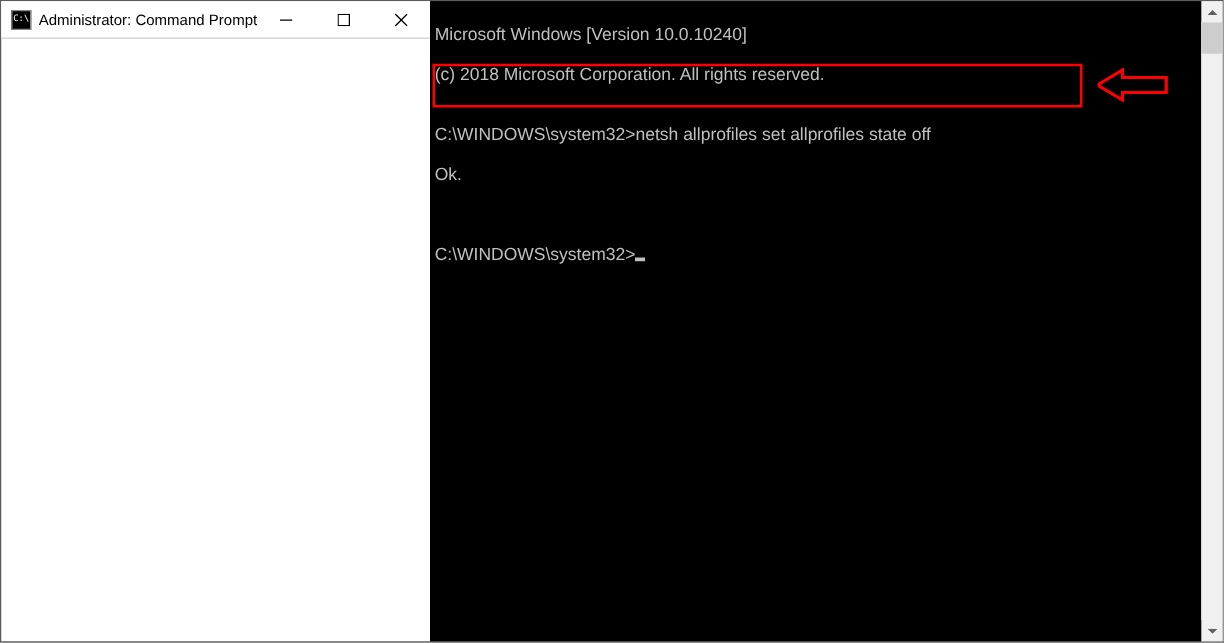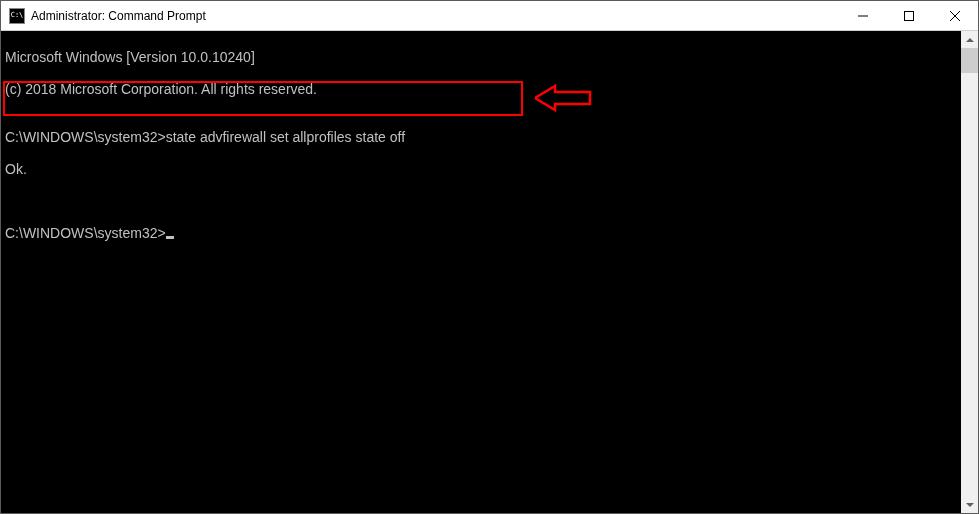--- a/index.html
+++ b/index.html
@@ -10,21 +10,21 @@
       font-family: "Segoe UI", Tahoma, sans-serif;
       overflow: hidden;
       position: relative;
     }
     .window {
       width: 979px;
       height: 514px;
       border: 1px solid #5a5a5a;
       background: #fff;
       display: flex;
-      flex-direction: column;
+      flex-direction: row;
     }
     .titlebar {
       height: 30px;
       background: #fff;
       display: flex;
       align-items: center;
       border-bottom: 1px solid #d0d0d0;
     }
     .titlebar-icon {
       width: 16px;
@@ -150,21 +150,21 @@
           </svg>
       </div>
     </div>
   </div>
 
   <div class="client-area">
     <div class="console">
 <span class="line">Microsoft Windows [Version 10.0.10240]</span>
 <span class="line">(c) 2018 Microsoft Corporation. All rights reserved.</span>
 <span class="line"></span>
-<span class="line"><span>C:\WINDOWS\system32&gt;</span><span>state advfirewall set allprofiles state off</span></span>
+<span class="line"><span>C:\WINDOWS\system32&gt;</span><span>netsh allprofiles set allprofiles state off</span></span>
 <span class="line">Ok.</span>
 <span class="line"></span>
 <span class="line"></span>
 <span class="line"><span>C:\WINDOWS\system32&gt;</span><span class="cursor"></span></span>
 
       <div class="highlight-box"></div>
       <svg class="arrow" width="60" height="28">
         <polygon points="0,14 20,2 20,8 55,8 55,20 20,20 20,26" fill="none" stroke="#ff0000" stroke-width="2.5" stroke-linejoin="miter"></polygon>
       </svg>
     </div>

